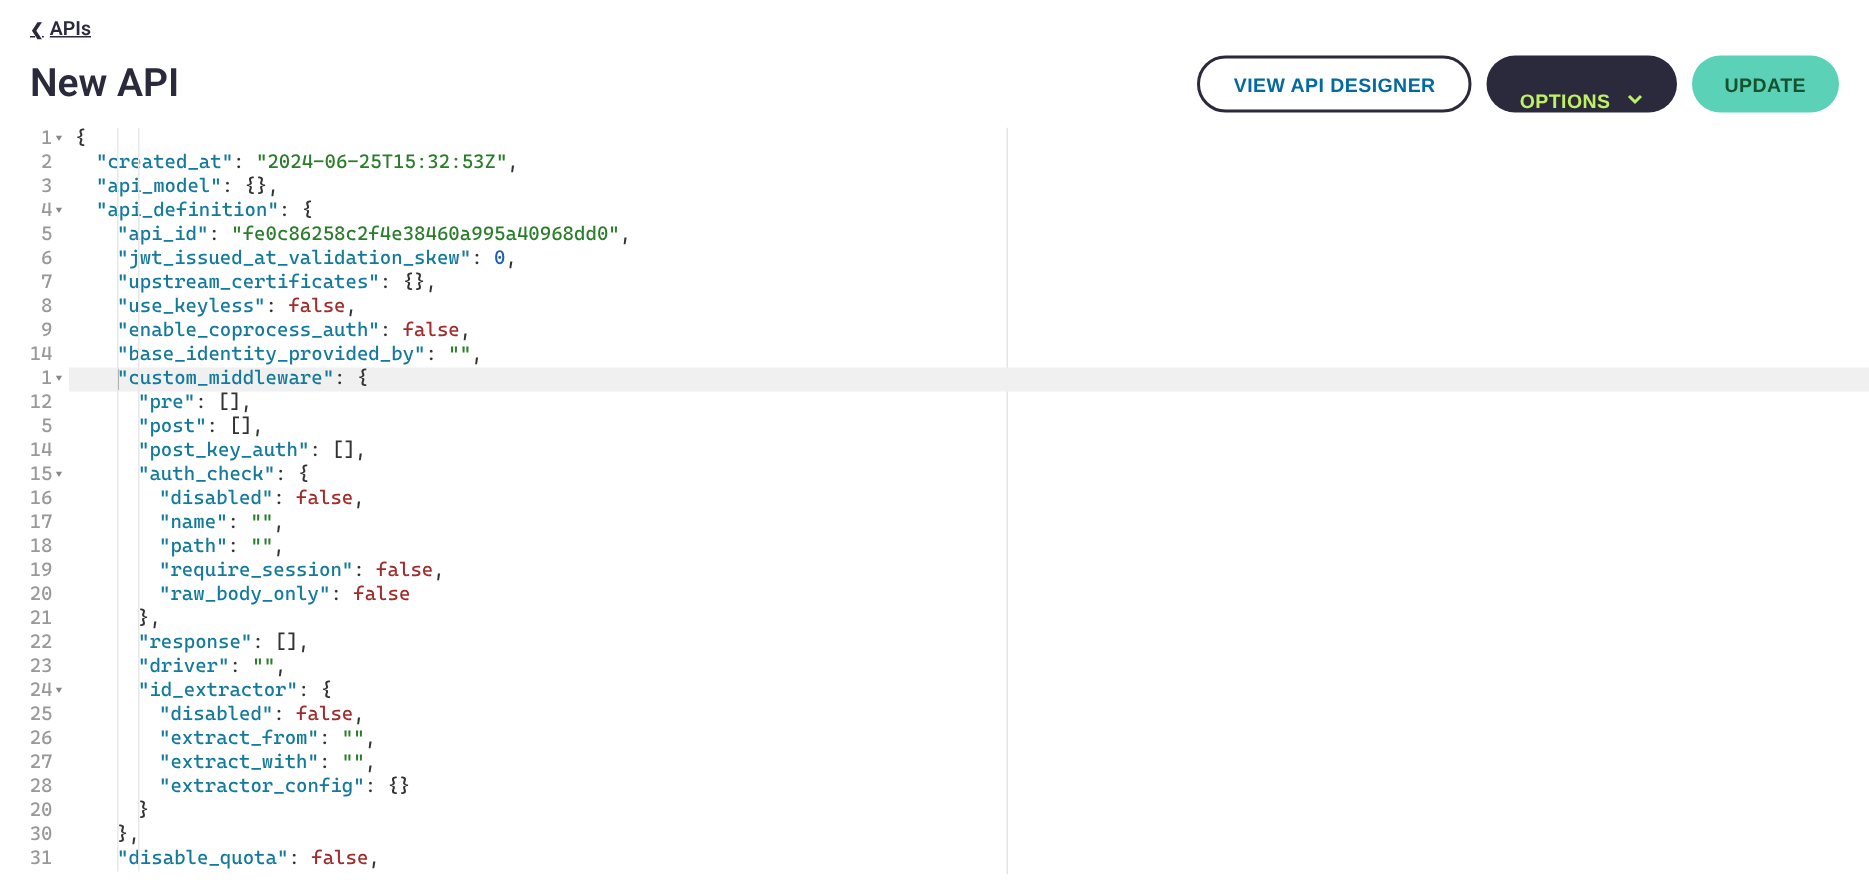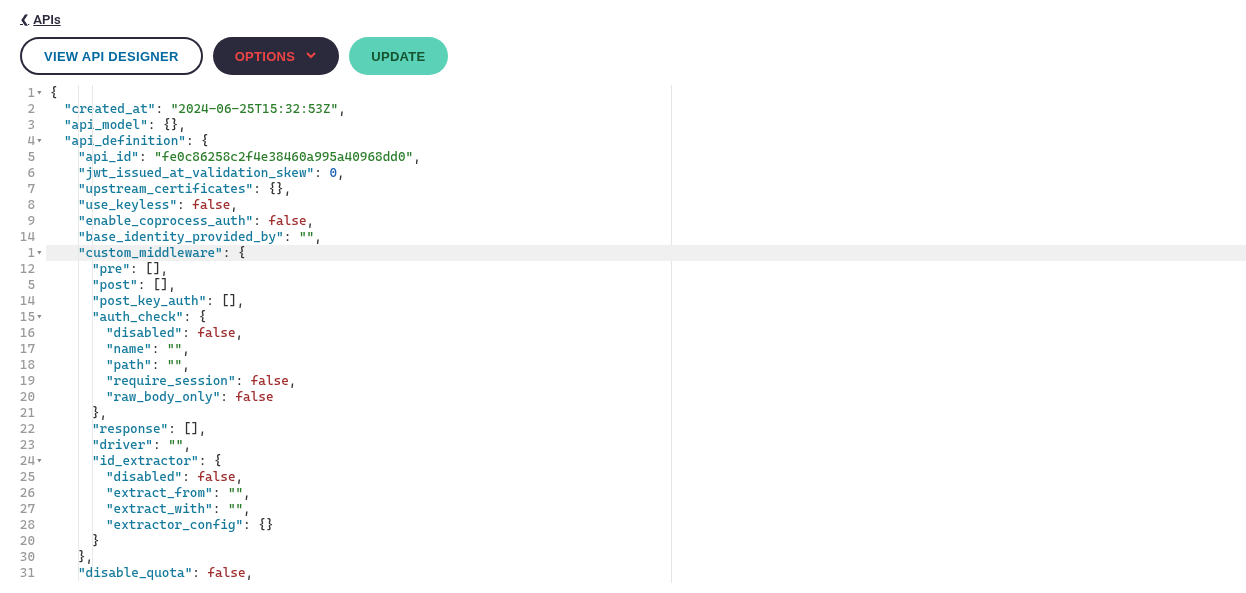--- a/index.html
+++ b/index.html
@@ -71,21 +71,22 @@
     }
     
     .btn-outline {
       background: #ffffff;
       color: #0369a1;
       border: 2px solid #2a2a3c;
     }
     
     .btn-dark {
       background: #2a2a3c;
-      color: #ef4444;
+      color: #bef264;
+      align-items: flex-end;
     }
     
     .btn-dark .chevron-down {
       margin-left: 10px;
       display: inline-block;
     }
     
     .btn-primary {
       background: #5bd1b8;
       color: #14532d;
@@ -191,20 +192,21 @@
   </style>
 </head>
 <body>
 
 <div class="header">
   <a class="breadcrumb">
     <span class="breadcrumb-chevron">❮</span>
     <span>APIs</span>
   </a>
   <div class="title-row">
+    <h1 class="page-title">New API</h1>
     <div class="button-group">
       <button class="btn btn-outline">VIEW API DESIGNER</button>
       <button class="btn btn-dark">
         <span>OPTIONS</span>
         <span class="chevron-down">
           <svg class="chevron-down-svg" viewBox="0 0 12 12" fill="none" stroke="currentColor" stroke-width="2">
             <polyline points="2,4 6,8 10,4"></polyline>
           </svg>
         </span>
       </button>

